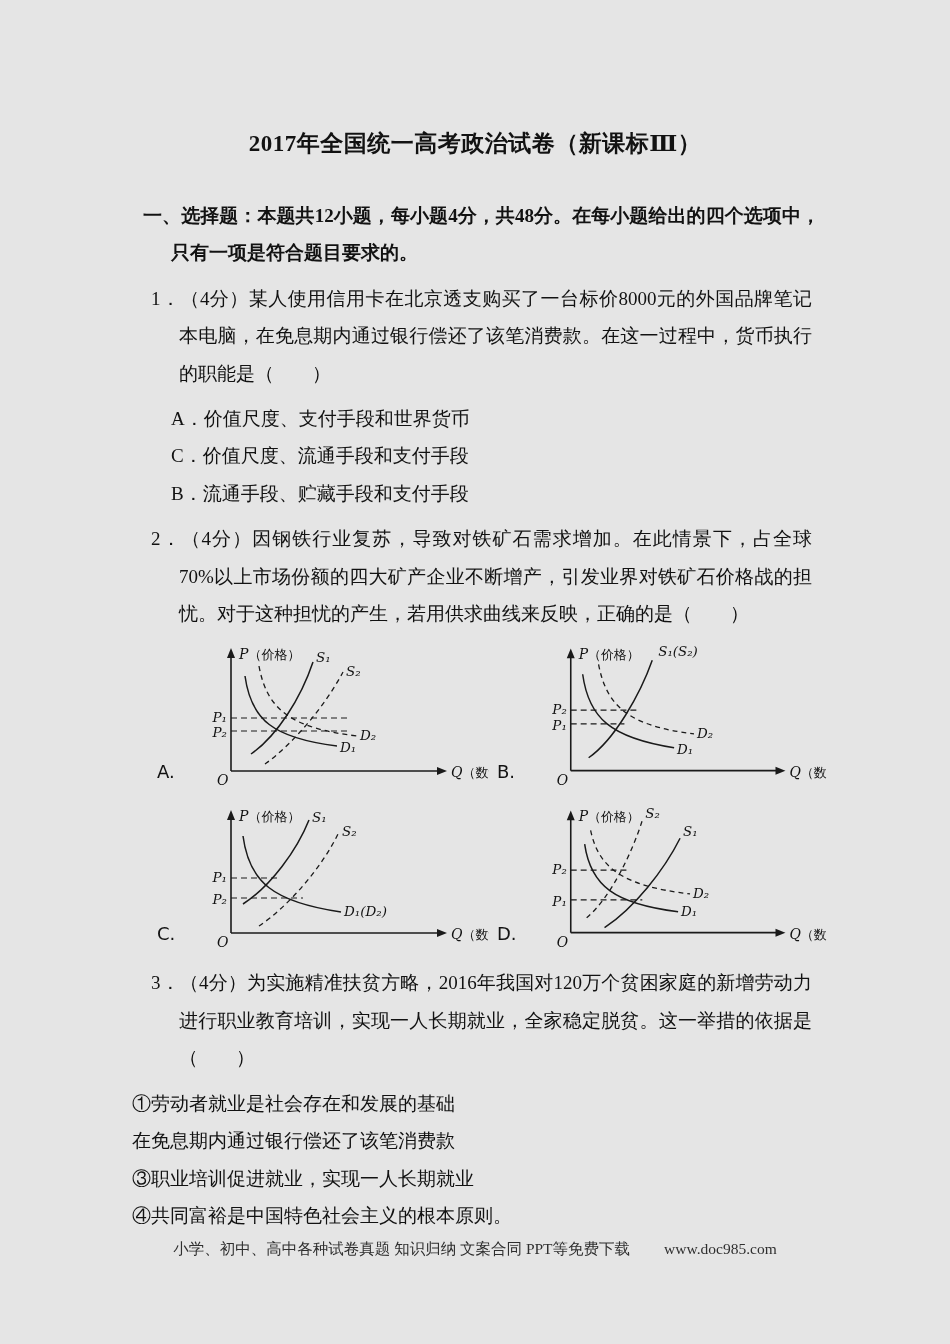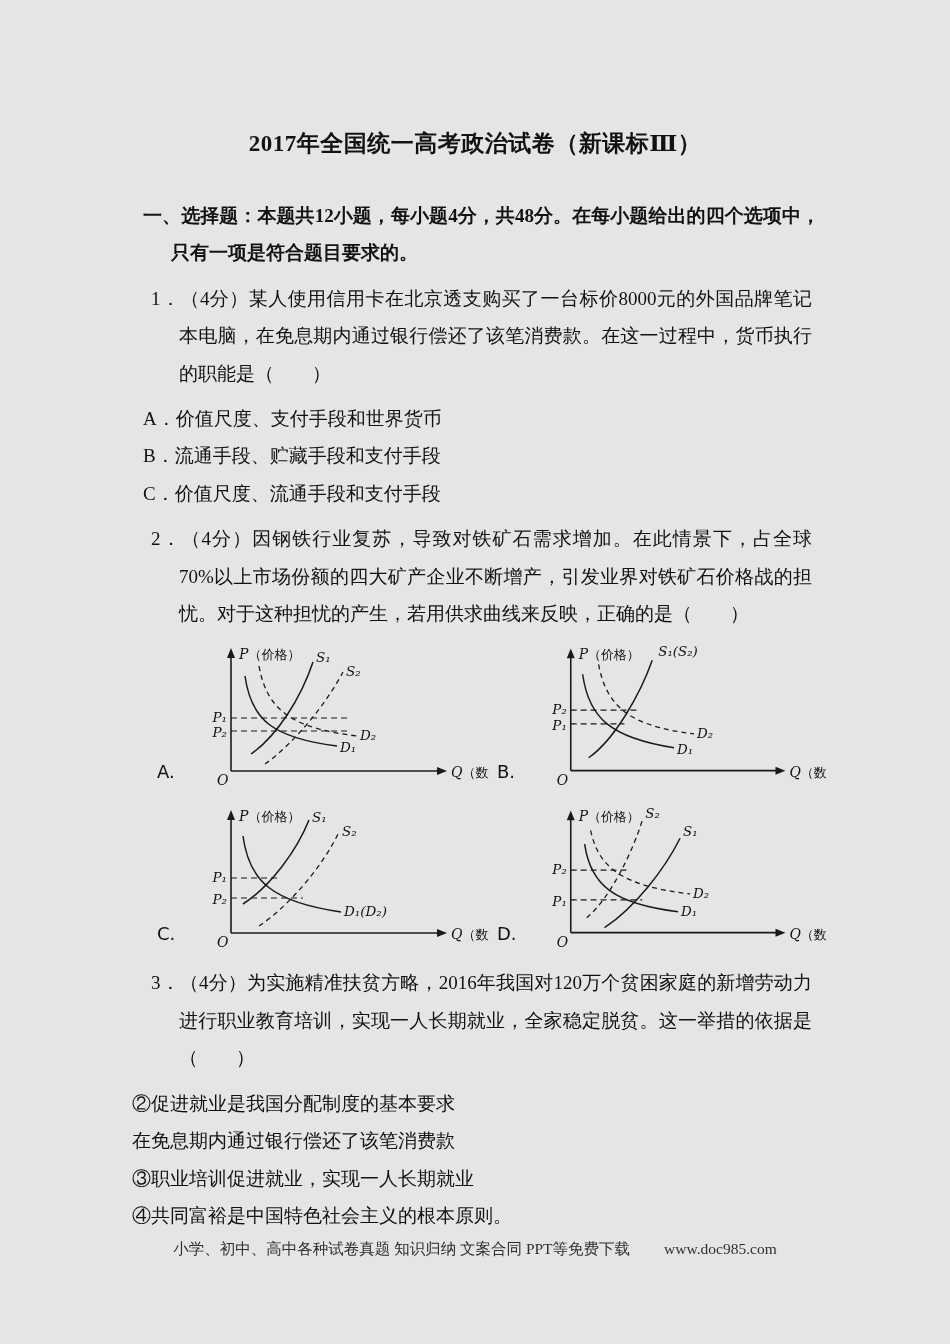--- a/index.html
+++ b/index.html
@@ -32,21 +32,21 @@
     margin: 38px 0 0 0;
     font-weight: bold;
     padding-left: 28px;
     text-indent: -28px;
   }
   .question {
     margin: 8px;
     padding-left: 28px;
     text-indent: -28px;
   }
-  .options { }
+  .options { margin-left: 28px; }
   .option-row { white-space: nowrap; }
   .diagram-grid {
     display: grid;
     grid-template-columns: 340px 330px;
     row-gap: 12px;
     margin: 6px 0 8px 14px;
   }
   .diagram-cell { display: flex; align-items: flex-end; }
   .diagram-letter {
     width: 32px;
@@ -109,22 +109,22 @@
   <h1 class="title">2017年全国统一高考政治试卷（新课标Ⅲ）</h1>
 
   <div class="content">
 
     <p class="section-heading">一、选择题：本题共12小题，每小题4分，共48分。在每小题给出的四个选项中，只有一项是符合题目要求的。</p>
 
     <p class="question"><span>1．</span><span>（4分）某人使用信用卡在北京透支购买了一台标价8000元的外国品牌笔记本电脑，在免息期内通过银行偿还了该笔消费款。在这一过程中，货币执行的职能是（　　）</span></p>
 
     <div class="options">
       <div class="option-row"><span>A．</span><span>价值尺度、支付手段和世界货币</span></div>
+      <div class="option-row"><span>C．</span><span>价值尺度、流通手段和支付手段</span></div>
       <div class="option-row"><span>B．</span><span>流通手段、贮藏手段和支付手段</span></div>
-      <div class="option-row"><span>C．</span><span>价值尺度、流通手段和支付手段</span></div>
     </div>
 
     <p class="question"><span>2．</span><span>（4分）因钢铁行业复苏，导致对铁矿石需求增加。在此情景下，占全球70%以上市场份额的四大矿产企业不断增产，引发业界对铁矿石价格战的担忧。对于这种担忧的产生，若用供求曲线来反映，正确的是（　　）</span></p>
 
     <div class="diagram-grid">
 
       <div class="diagram-cell">
         <span class="diagram-letter">A.</span>
         <svg width="300" height="150" viewBox="0 0 300 150">
           <line class="axis" x1="42" y1="131" x2="42" y2="16"></line>
@@ -218,21 +218,21 @@
           <text class="curve-label" x="165" y="96">D₂</text>
           <text class="curve-label" x="153" y="114">D₁</text>
         </svg>
       </div>
 
     </div>
 
     <p class="question q3"><span>3．</span><span>（4分）为实施精准扶贫方略，2016年我国对120万个贫困家庭的新增劳动力进行职业教育培训，实现一人长期就业，全家稳定脱贫。这一举措的依据是（　　）</span></p>
 
     <div class="items">
-      <div class="item-row">②促进就业是我国分配制度的基本要求</div>
+      <div class="item-row">①劳动者就业是社会存在和发展的基础</div>
       <div class="item-row">在免息期内通过银行偿还了该笔消费款</div>
       <div class="item-row">③职业培训促进就业，实现一人长期就业</div>
       <div class="item-row">④共同富裕是中国特色社会主义的根本原则。</div>
     </div>
 
   </div>
 
   <div class="footer">
     <span>小学、初中、高中各种试卷真题 知识归纳 文案合同 PPT等免费下载</span><span class="site">www.doc985.com</span>
   </div>

